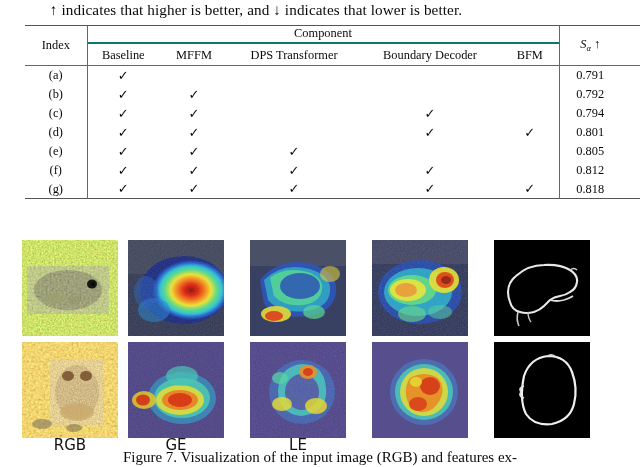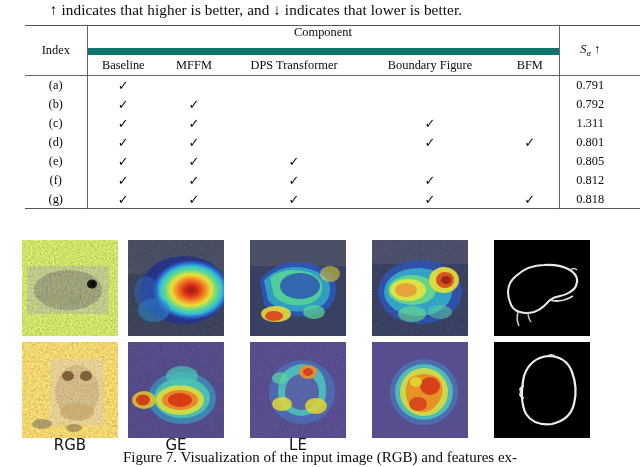--- a/index.html
+++ b/index.html
@@ -150,38 +150,38 @@
         <col class="c-em">
     </colgroup>
     <tbody>
       <tr class="rule-top">
         <td colspan="8"></td>
       </tr>
 
       <tr class="hdr-group">
         <td rowspan="2">Index</td>
         <td class="vline-l" colspan="5">
-          <div style="border-bottom:7px solid #0f766e;padding-bottom:10px;">
+          <div style="border-bottom:2px solid #0f766e;padding-bottom:2px;">
             <span>Component</span>
           </div>
         </td>
         <td class="vline-l" rowspan="2">
           <span class="ital">S</span><sub class="sm">α</sub>
           <span>↑</span>
         </td>
         <td rowspan="2">
           
         </td>
       </tr>
 
       <tr class="hdr-sub">
         <td class="vline-l">Baseline</td>
         <td>MFFM</td>
         <td>DPS Transformer</td>
-        <td>Boundary Figure</td>
+        <td>Boundary Decoder</td>
         <td>BFM</td>
       </tr>
 
       <tr class="rule-mid">
         <td></td>
           <td class="vline-l" colspan="5"></td>
           <td class="vline-l"></td>
           <td></td>
       </tr>
 
@@ -207,21 +207,21 @@
         <td>0</td>
       </tr>
 
       <tr class="body-row">
         <td>(c)</td>
         <td class="vline-l chk">✓</td>
         <td class="chk">✓</td>
         <td class="chk"></td>
         <td class="chk">✓</td>
         <td class="chk"></td>
-        <td class="vline-l">1.311</td>
+        <td class="vline-l">0.794</td>
         <td>0</td>
       </tr>
 
       <tr class="body-row">
         <td>(d)</td>
         <td class="vline-l chk">✓</td>
         <td class="chk">✓</td>
         <td class="chk"></td>
         <td class="chk">✓</td>
         <td class="chk">✓</td>

